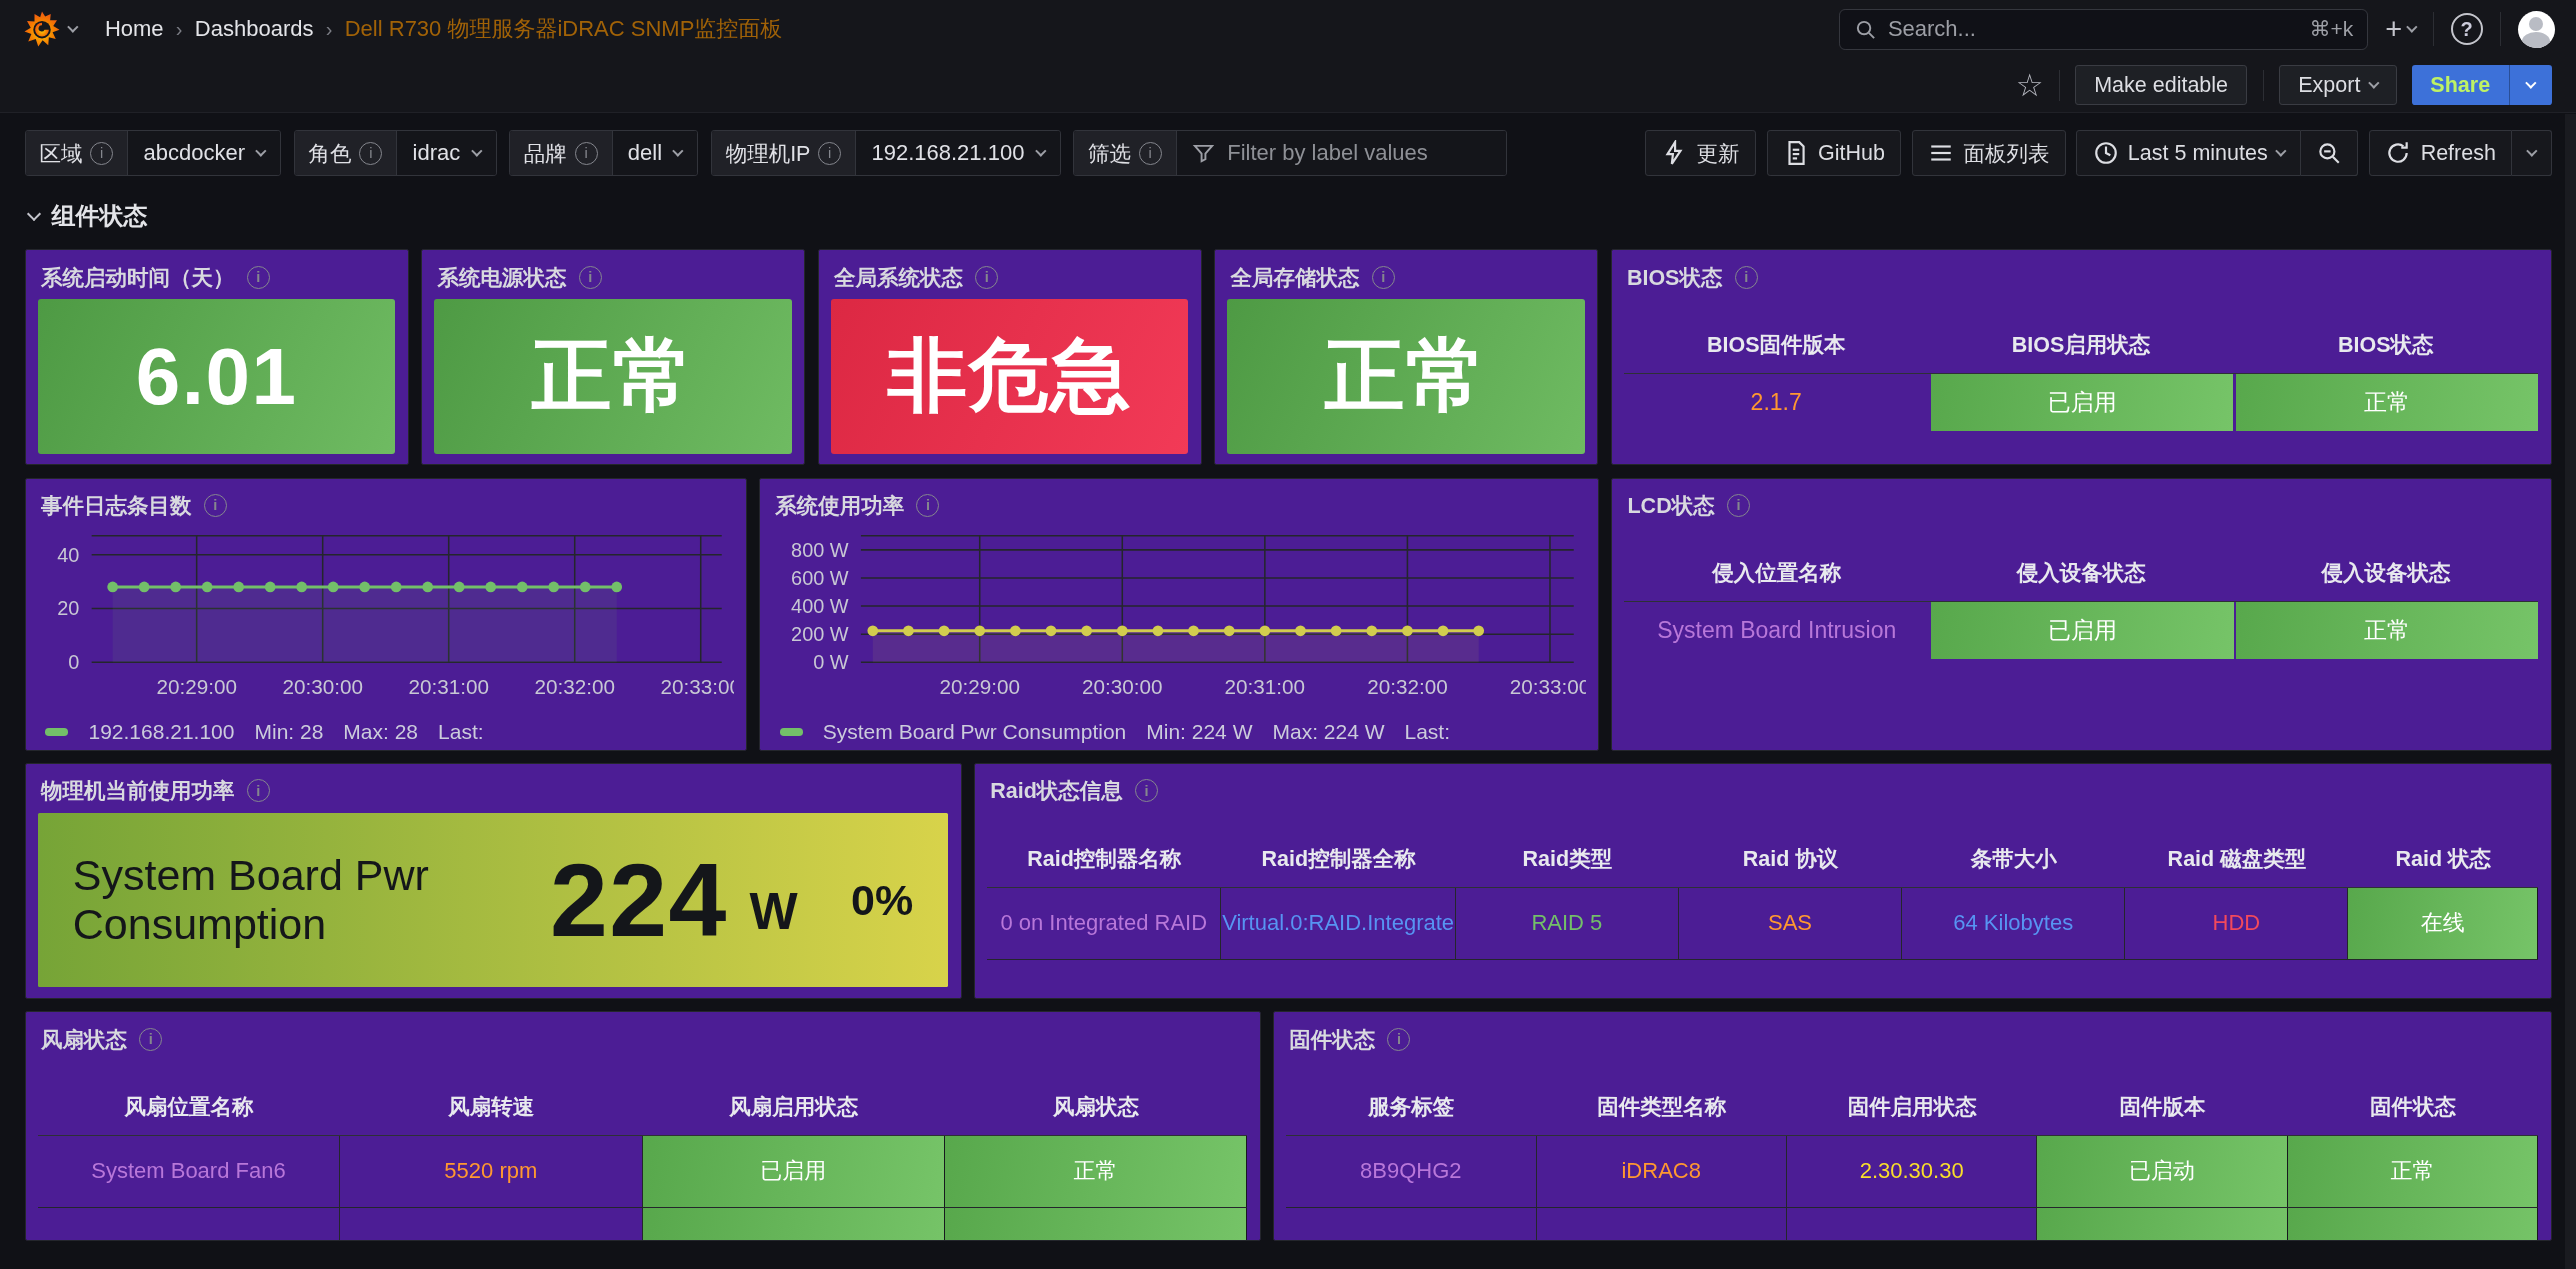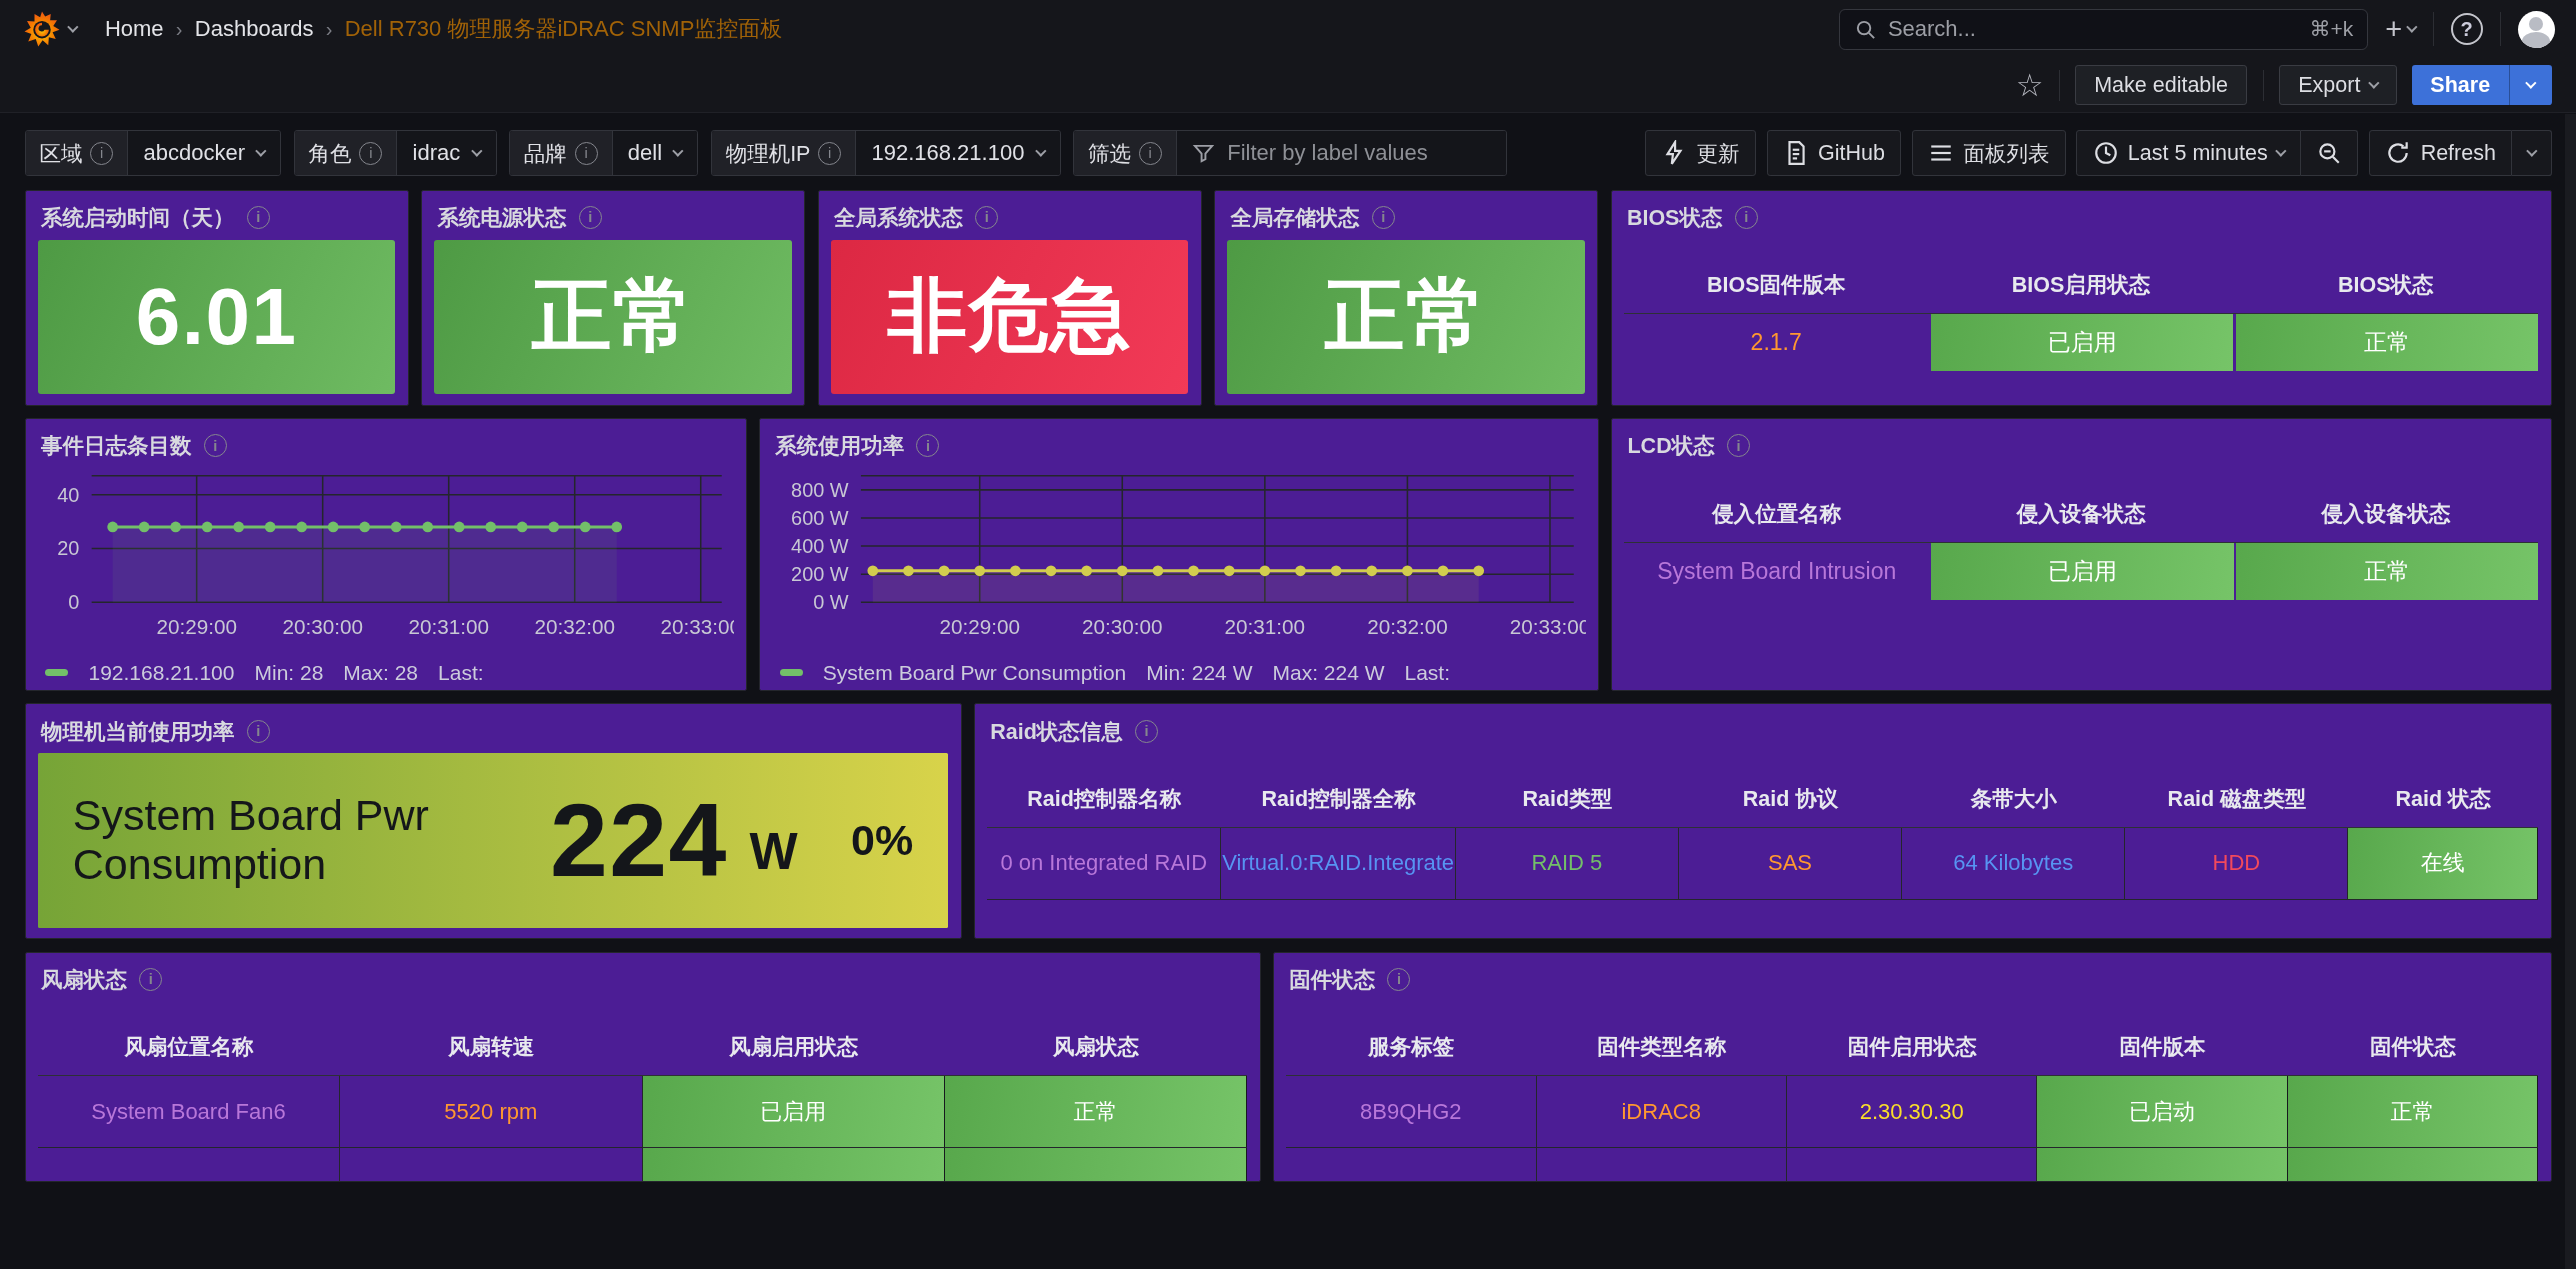--- a/index.html
+++ b/index.html
@@ -26,21 +26,21 @@
   .chev.small { width:7.7px; height:7.7px; }
   .help-circle { width:32px; height:32px; border:2.3px solid #c4c5cc; border-radius:50%; display:flex; align-items:center; justify-content:center; font-size:20px; font-weight:bold; }
   .avatar { width:37px; height:37px; background:#ffffff; border-radius:50%; position:relative; overflow:hidden; }
   .avatar::before { content:""; position:absolute; top:6.1px; left:11.5px; width:14px; height:14px; background:#b9bcc4; border-radius:50%; }
   .avatar::after { content:""; position:absolute; top:21.5px; left:4.6px; width:28px; height:18.4px; background:#b9bcc4; border-radius:50% 50% 0 0; }
   
   .toolbar { height:55px; background:#15161b; border-bottom:0.8px solid #202127; display:flex; align-items:center; justify-content:flex-end; padding:0 24.5px; gap:15.3px; }
   .star { font-size:31px; color:#b5b7bf; cursor:pointer; }
   .tb-sep { width:0.8px; height:31px; background:#2c2e34; }
   .btn { height:40px; display:flex; align-items:center; gap:9.2px; padding:0 18.4px; border:0.8px solid #3a3c43; border-radius:3.1px; background:#1e2025; color:#dddee3; font-size:21.5px; cursor:pointer; }
-  .btn-blue { background:#3D71D9; border:none; color:#ffffff; font-weight:bold; border-radius:3.1px 0 0 3.1px; }
+  .btn-blue { background:#3D71D9; border:none; color:#bef264; font-weight:bold; border-radius:3.1px 0 0 3.1px; }
   .btn-blue-chev { background:#3D71D9; border:none; border-left:0.8px solid rgba(0,0,0,.3); color:#fff; height:40px; width:43px; display:flex; align-items:center; justify-content:center; border-radius:0 3.1px 3.1px 0; cursor:pointer; }
   .share-group { display:flex; }
   
   .controls { display:flex; align-items:flex-start; padding:17px 24.5px 7.7px 24.5px; gap:12.3px; }
   .varbox { display:flex; height:46px; border:0.8px solid #32343b; border-radius:3.1px; overflow:hidden; cursor:pointer; }
   .varlabel { background:#202127; display:flex; align-items:center; gap:7.7px; padding:0 14px; font-size:21.5px; color:#e0e1e6; }
   .varvalue { background:#14151a; display:flex; align-items:center; gap:12.3px; padding:0 15.3px; font-size:22px; color:#e0e1e6; border-left:0.8px solid #32343b; }
   .info-i { width:23px; height:23px; border:1.5px solid #85878e; border-radius:50%; color:#85878e; font-size:14.6px; display:inline-flex; align-items:center; justify-content:center; font-style:normal; flex:none; }
   .filter-input { display:flex; align-items:center; gap:12.3px; padding:0 15.3px; color:#8e9096; font-size:22px; background:#14151a; border-left:0.8px solid #32343b; min-width:330px; }
   .ctrl-right { margin-left:auto; display:flex; gap:10.7px; }
@@ -266,20 +266,24 @@
       </div>
       <div class="ctrlbtn">
         <span class="chev small" style="color:#9d9fa6;"></span>
       </div>
     </div>
   </div>
 </div>
 
 <div class="dash">
 
+  <div class="rowhead">
+    <span class="chev" style="color:#c4c5cc;"></span>
+    <span>组件状态</span>
+  </div>
 
   <div class="grid g1">
     <div class="panel">
       <div class="ptitle">
         <span>系统启动时间（天）</span>
           <i class="info-i">i</i>
       </div>
       <div class="statfill bg-green">6.01</div>
     </div>
     <div class="panel">

